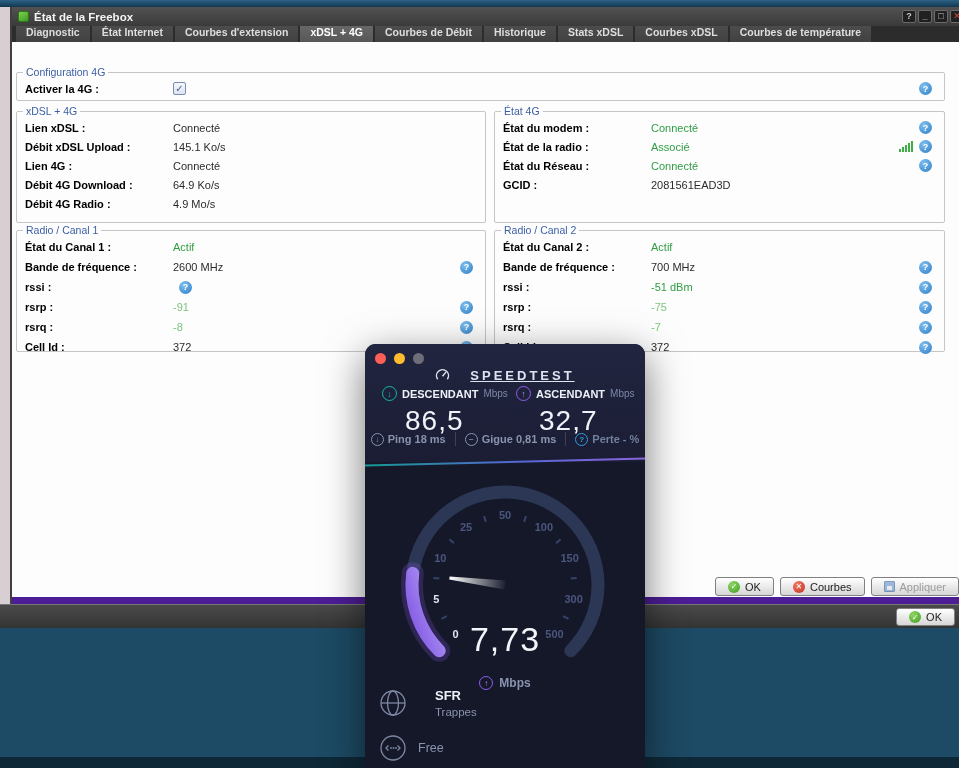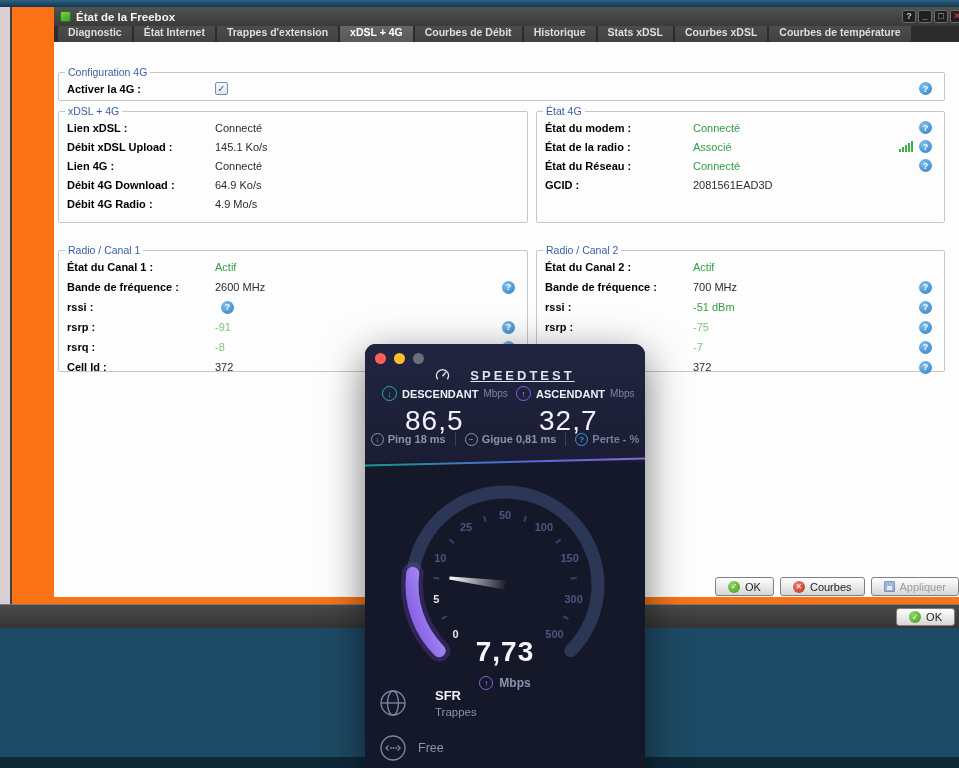--- a/index.html
+++ b/index.html
@@ -6,22 +6,22 @@
   *{box-sizing:border-box;font-family:"Liberation Sans","DejaVu Sans",sans-serif;}
   #page{position:relative;width:959px;height:768px;overflow:hidden;background:#1d4a64;}
 
   
   .top-strip{position:absolute;left:0;top:0;width:959px;height:7px;
     background:linear-gradient(180deg,#2e6284 0%,#1c4a68 55%,#123850 100%);}
   .left-strip{position:absolute;left:0;top:7px;width:10px;height:597px;background:#d9cfd3;}
   .bottom-strip{position:absolute;left:0;top:757px;width:959px;height:11px;background:#0e2837;}
 
   
-  .dialog{position:absolute;left:10px;top:7px;width:949px;height:597px;background:#f97316;
-    border-left:2px solid #3f3f3f;padding-left:42px;}
+  .dialog{position:absolute;left:10px;top:7px;width:949px;height:597px;background:#4c1d95;
+    border-left:2px solid #3f3f3f;}
   .titlebar{height:19px;background:linear-gradient(180deg,#525252,#3a3a3a);display:flex;
     align-items:center;padding:0 6px;position:relative;}
   .app-ic{width:11px;height:11px;border-radius:2px;background:linear-gradient(145deg,#7ed24e,#3c9b22);
     border:1px solid #2b7a14;margin-right:5px;flex:0 0 auto;}
   .title{font-size:11.5px;font-weight:bold;color:#f4f4f4;white-space:nowrap;}
   .winctrls{position:absolute;right:-5px;top:3px;display:flex;gap:2px;}
   .wbtn{width:14px;height:13px;background:#202020;border:1px solid #6b6b6b;border-radius:2px;
     color:#c9c9c9;font-size:9px;font-weight:bold;display:flex;align-items:center;justify-content:center;
     line-height:1;cursor:default;}
   .wbtn.close{color:#e04038;}
@@ -31,21 +31,21 @@
     background:linear-gradient(180deg,#4e4e4e,#414141);border-radius:3px 3px 0 0;white-space:nowrap;}
   .tab.active{background:linear-gradient(180deg,#6a6a6a,#575757);color:#fff;}
 
   .content{position:relative;height:555px;background:#fdfdfd;overflow:hidden;}
   fieldset{border:1px solid #c6c6c6;border-radius:2px;margin:0;padding:1px 6px 2px 2px;min-width:0;
     background:#fdfdfd;}
   legend{font-size:10.5px;color:#3a5fa5;padding:0 3px;margin-left:4px;}
   .fs-config{margin:24px 14px 0 4px;}
   .grid2{display:grid;grid-template-columns:470px 1fr;gap:8px;margin:4px 14px 0 4px;}
   .grid2 fieldset{height:118px;}
-  .grid2.canals{margin-top:21px;}
+  .grid2.canals{margin-top:1px;}
   .grid2.canals fieldset{height:128px;}
   .frow{display:flex;align-items:center;height:19px;padding:0 6px;}
   .canals .frow{height:20px;}
   .flabel{width:148px;font-weight:bold;font-size:11px;color:#000;flex:0 0 auto;}
   .fval{font-size:11px;color:#2b2b2b;flex:1 1 auto;}
   .fval.green{color:#2f9e44;}
   .fval.lightgreen{color:#7cc47c;}
   .help{width:13px;height:13px;border-radius:50%;flex:0 0 auto;
     background:radial-gradient(circle at 35% 30%,#7fc0f0,#2e7cc4);color:#fff;font-size:9px;
     font-weight:bold;display:flex;align-items:center;justify-content:center;margin-left:6px;}
@@ -97,22 +97,22 @@
     justify-content:center;gap:9px;font-size:11px;font-weight:bold;color:#8a93ae;}
   .st-ic{width:13px;height:13px;border:1px solid #8a93ae;border-radius:50%;font-size:8px;
     display:inline-flex;align-items:center;justify-content:center;margin-right:4px;color:#8a93ae;}
   .st-ic.blue{border-color:#2f9de0;color:#2f9de0;}
   .st-sep{width:1px;height:14px;background:#3a4260;}
   .st-stat{display:flex;align-items:center;}
   .st-stat.loss{color:#71809f;}
   .st-wave{position:absolute;left:-4px;top:117px;width:288px;height:2px;transform:rotate(-1.4deg);
     background:linear-gradient(90deg,#14a89c,#5b6fe6 55%,#9a6cf0);opacity:.9;}
   #gauge-svg{position:absolute;left:0;top:124px;}
-  .st-big{position:absolute;left:0;top:292px;width:100%;text-align:center;font-size:28px;
-    font-weight:700;letter-spacing:1px;color:#f4f5fa;}
+  .st-big{position:absolute;left:0;top:276px;width:100%;text-align:center;font-size:34px;
+    font-weight:400;letter-spacing:1px;color:#f4f5fa;}
   .st-mbps{position:absolute;left:0;top:332px;width:100%;display:flex;align-items:center;
     justify-content:center;gap:6px;font-size:12px;font-weight:bold;color:#8a93ae;}
   .circ.small{width:14px;height:14px;font-size:8px;}
   .st-server{position:absolute;left:14px;top:344px;display:flex;gap:28px;align-items:center;}
   .st-server-name{font-size:13px;font-weight:bold;color:#eef0f8;}
   .st-server-loc{font-size:11.5px;color:#8a93ae;margin-top:3px;}
   .st-isp{position:absolute;left:14px;top:390px;display:flex;gap:11px;align-items:center;}
   .st-isp-name{font-size:12.5px;color:#8a93ae;}
 </style>
 </head>
@@ -130,21 +130,21 @@
       <span class="winctrls">
         <span class="wbtn">?</span>
         <span class="wbtn">_</span>
         <span class="wbtn">□</span>
         <span class="wbtn close">✕</span>
       </span>
     </div>
     <div class="tabbar">
       <span class="tab">Diagnostic</span>
       <span class="tab">État Internet</span>
-      <span class="tab">Trappes d'extension</span>
+      <span class="tab">Courbes d'extension</span>
       <span class="tab active">xDSL + 4G</span>
       <span class="tab">Courbes de Débit</span>
       <span class="tab">Historique</span>
       <span class="tab">Stats xDSL</span>
       <span class="tab">Courbes xDSL</span>
       <span class="tab">Courbes de température</span>
     </div>
 
     <div class="content">
 

